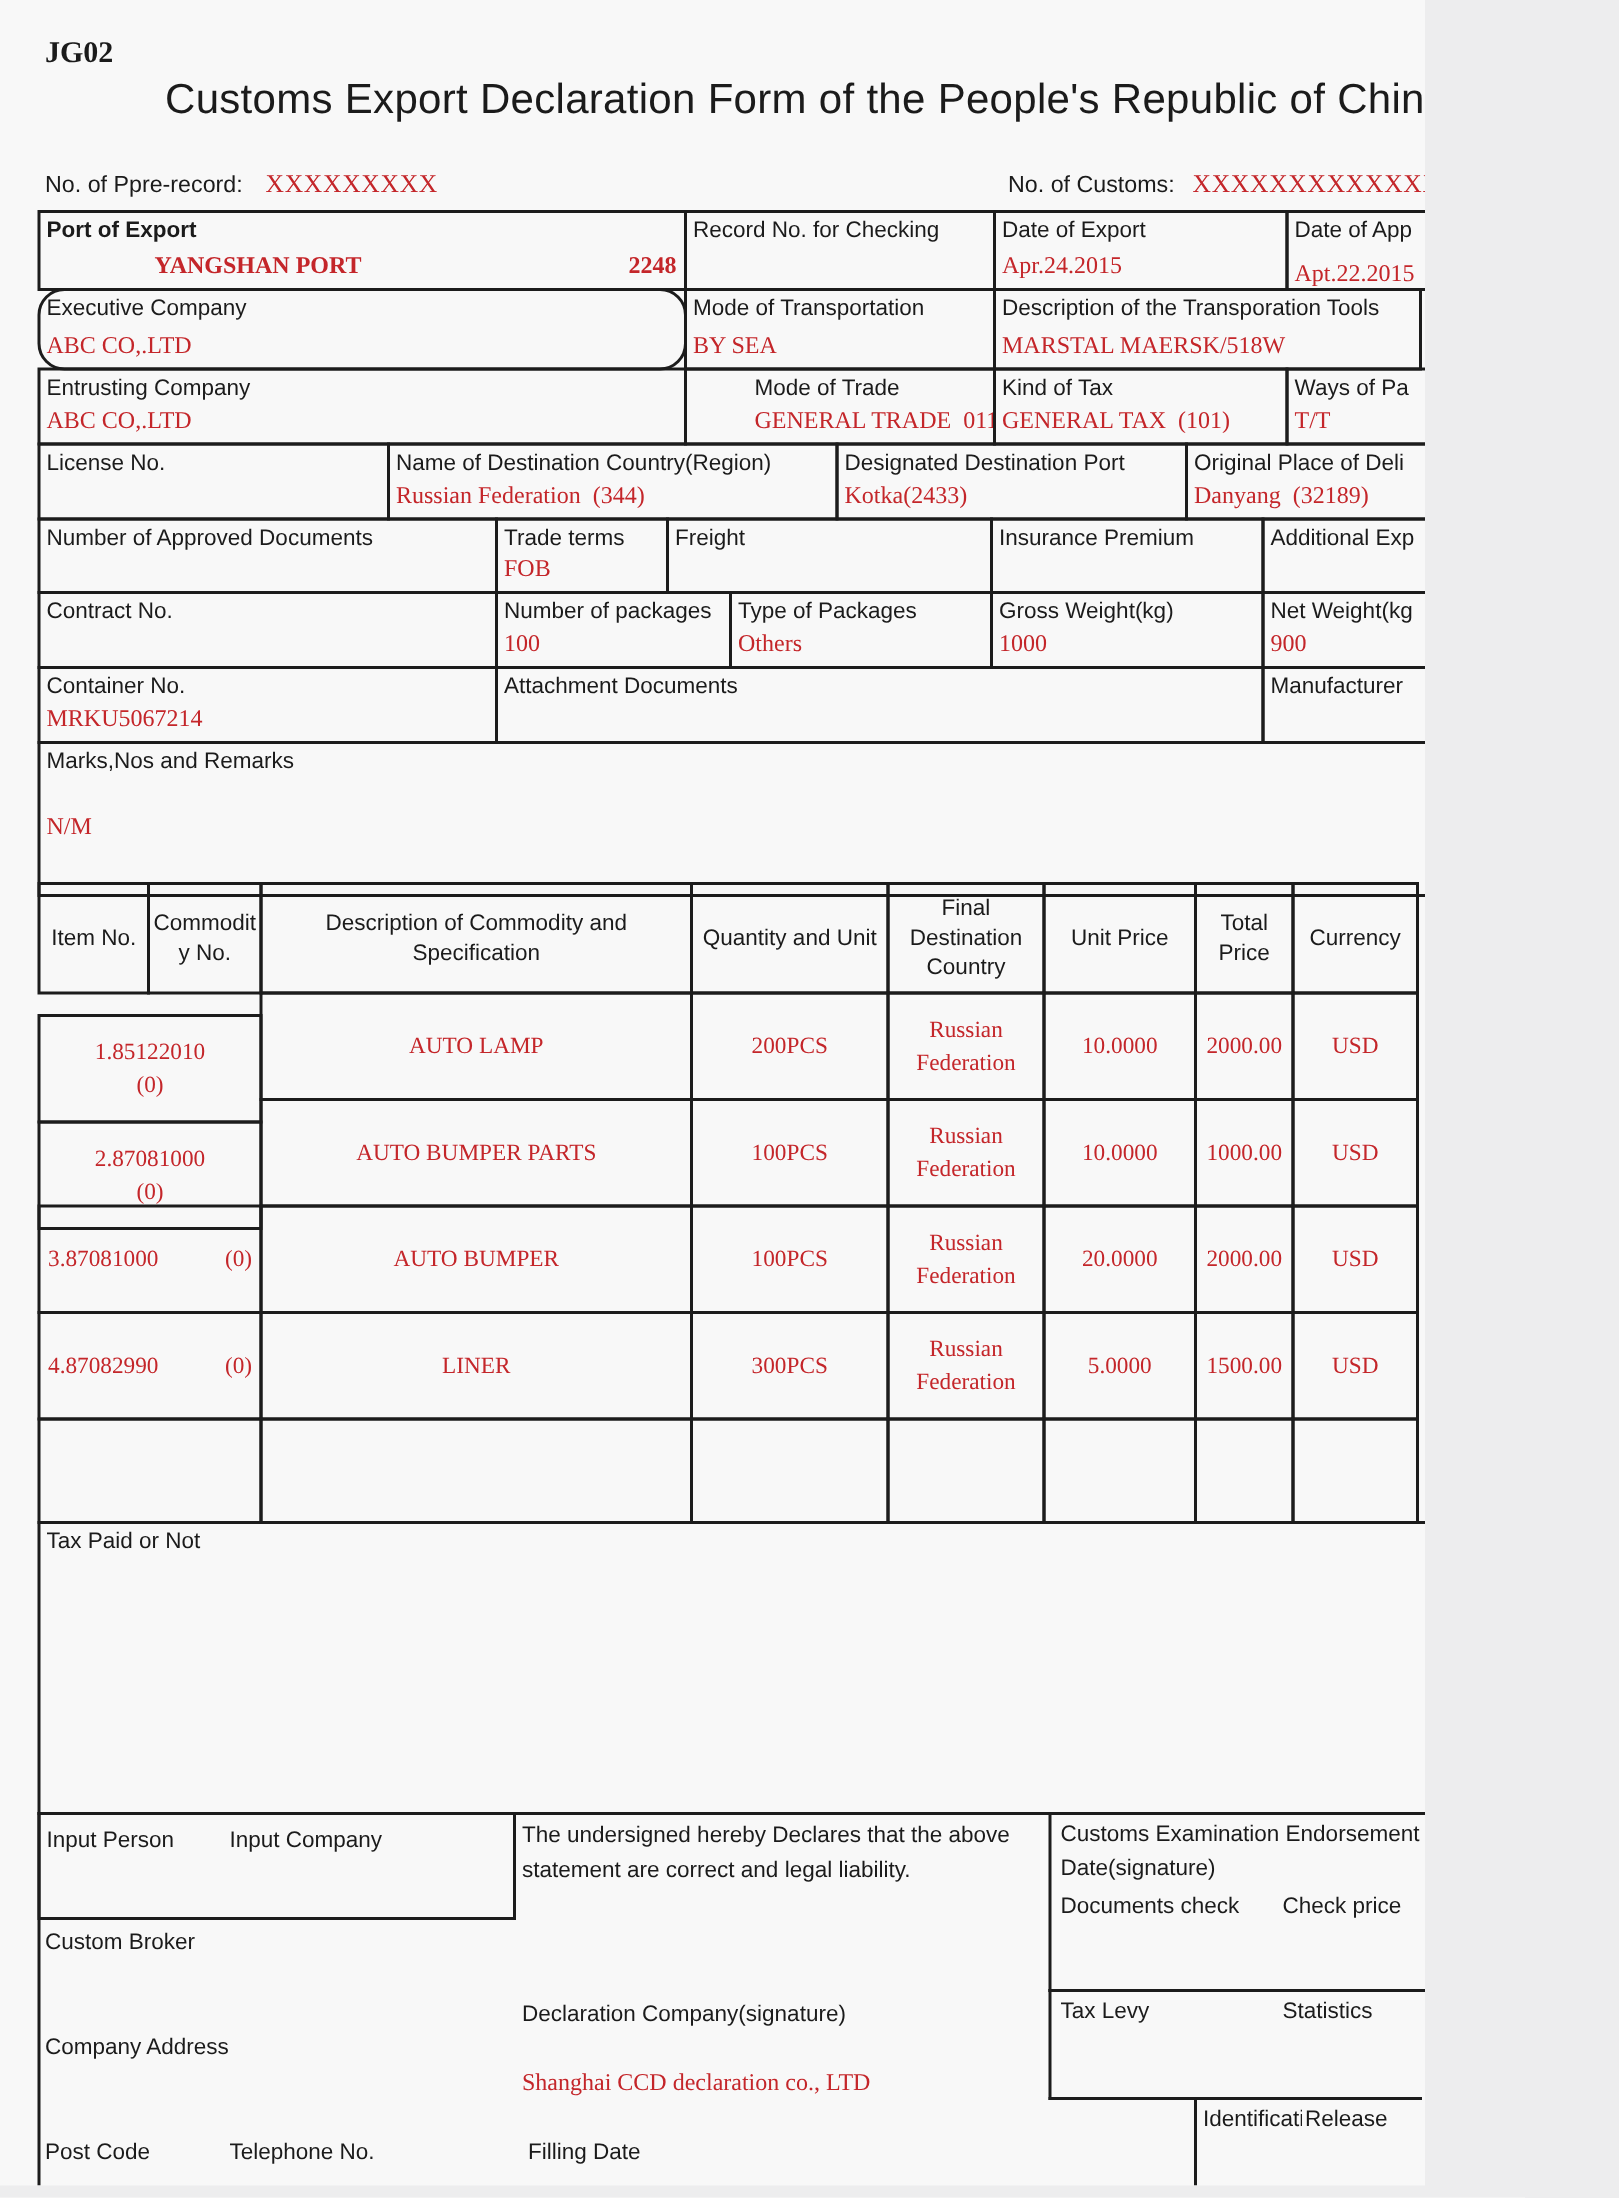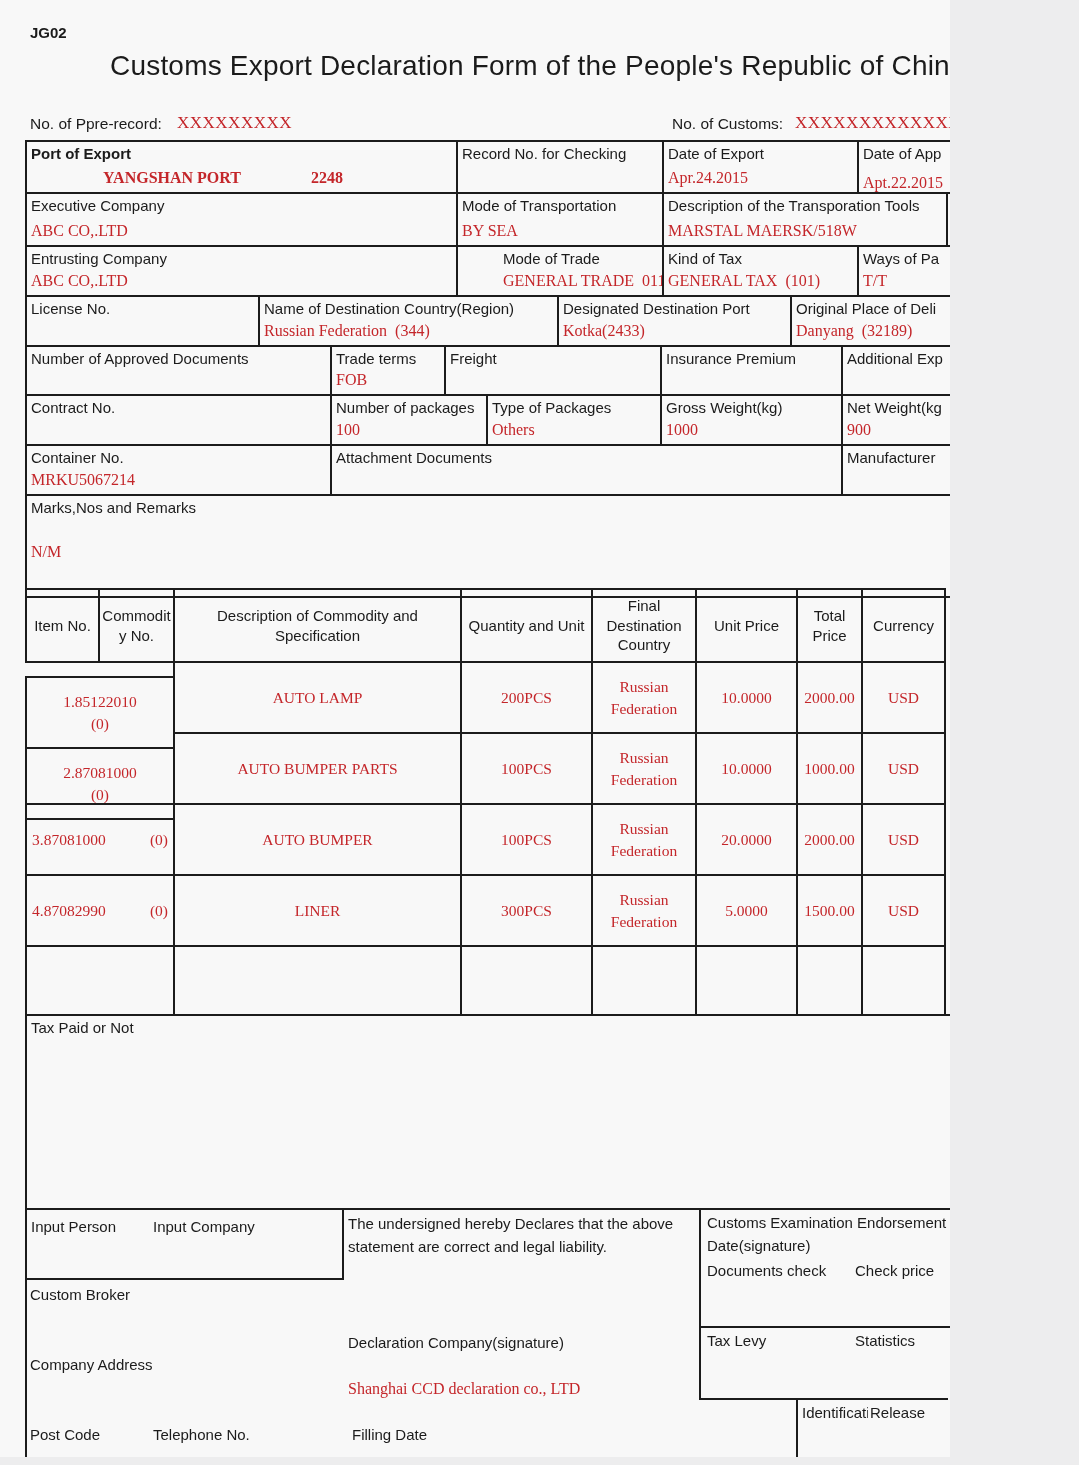--- a/index.html
+++ b/index.html
@@ -20,24 +20,24 @@
     display:flex;flex-direction:column;
     padding:3px 5px 3px 4px;overflow:hidden;
   }
   .lbl{font-size:15px;line-height:1.15;color:var(--ink);white-space:nowrap;}
   .val{
     font-family:"Liberation Serif",serif;color:var(--red);
     font-size:16px;line-height:1.1;white-space:pre;
     margin-top:auto;padding-bottom:2px;
   }
   .cell.loose .val{margin-top:7px;}
-  .portval{display:flex;}
+  .portval{display:flex;justify-content:space-between;}
   .portval .pname{margin-left:72px;}
   .portval .pcode{margin-left:70px;}
-  .formcode{font-family:Liberation Sans, sans-serif;font-size:15px;font-weight:600;}
+  .formcode{font-family:Liberation Serif, serif;font-size:20px;font-weight:600;}
   .title{font-size:28px;letter-spacing:.2px;white-space:nowrap;}
   .toplab{font-size:15.5px;white-space:nowrap;}
   .topval{font-family:"Liberation Serif",serif;color:var(--red);font-size:17px;letter-spacing:.5px;white-space:nowrap;}
   
   .icell{
     position:absolute;border:2px solid var(--line);
     display:flex;align-items:center;justify-content:center;
     text-align:center;overflow:hidden;
   }
   .ihead{font-size:15px;line-height:1.3;padding:2px;}
@@ -81,21 +81,21 @@
   </div>
   <div class="cell" style="left:662px;top:140px;width:197px;height:54px;">
     <div class="lbl">Date of Export</div>
     <div class="val">Apr.24.2015</div>
   </div>
   <div class="cell" style="left:857px;top:140px;width:110px;height:54px;gap:12px;">
     <div class="lbl">Date of App</div>
     <div class="val">Apt.22.2015</div>
   </div>
 
-  <div class="cell" style="left:25px;top:192px;width:433px;height:55px;">
+  <div class="cell" style="left:25px;top:192px;width:433px;height:55px;border-radius:18px;">
     <div class="lbl">Executive Company</div>
     <div class="val">ABC CO,.LTD</div>
   </div>
   <div class="cell" style="left:456px;top:192px;width:208px;height:55px;">
     <div class="lbl">Mode of Transportation</div>
     <div class="val">BY SEA</div>
   </div>
   <div class="cell" style="left:662px;top:192px;width:286px;height:55px;">
     <div class="lbl">Description of the Transporation Tools</div>
     <div class="val">MARSTAL MAERSK/518W</div>

